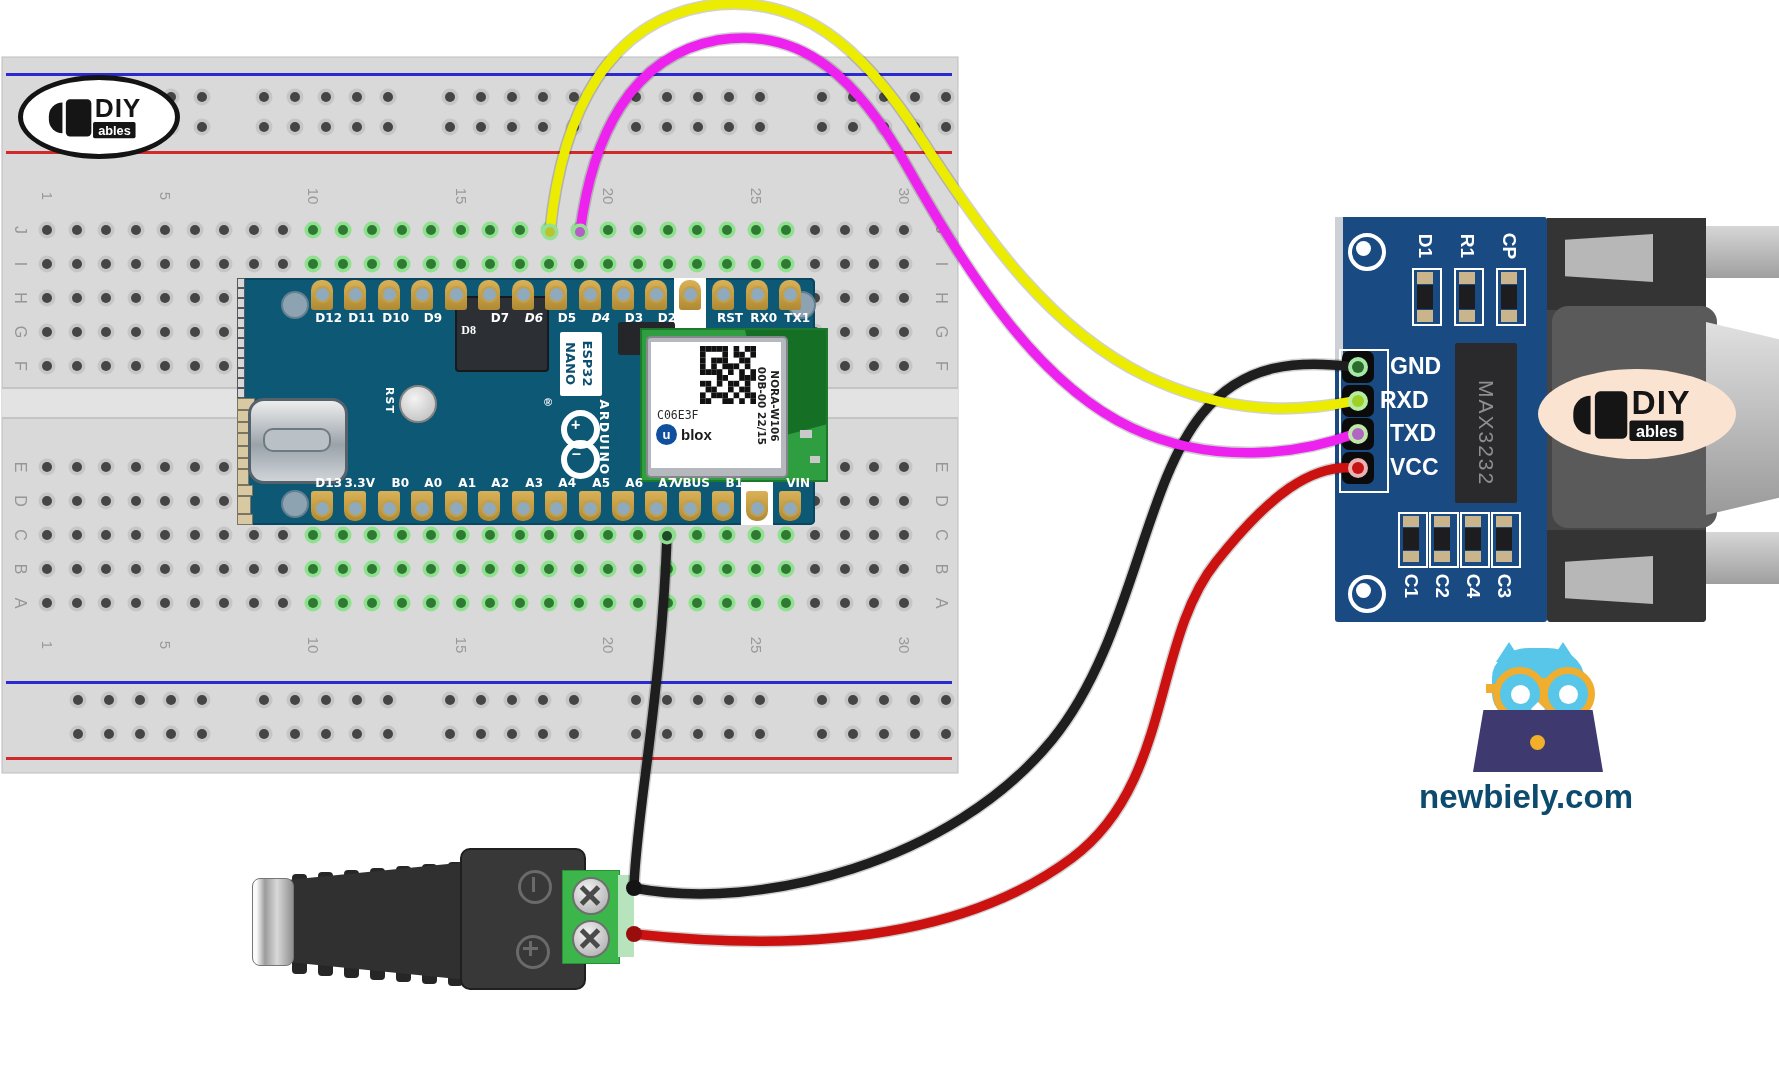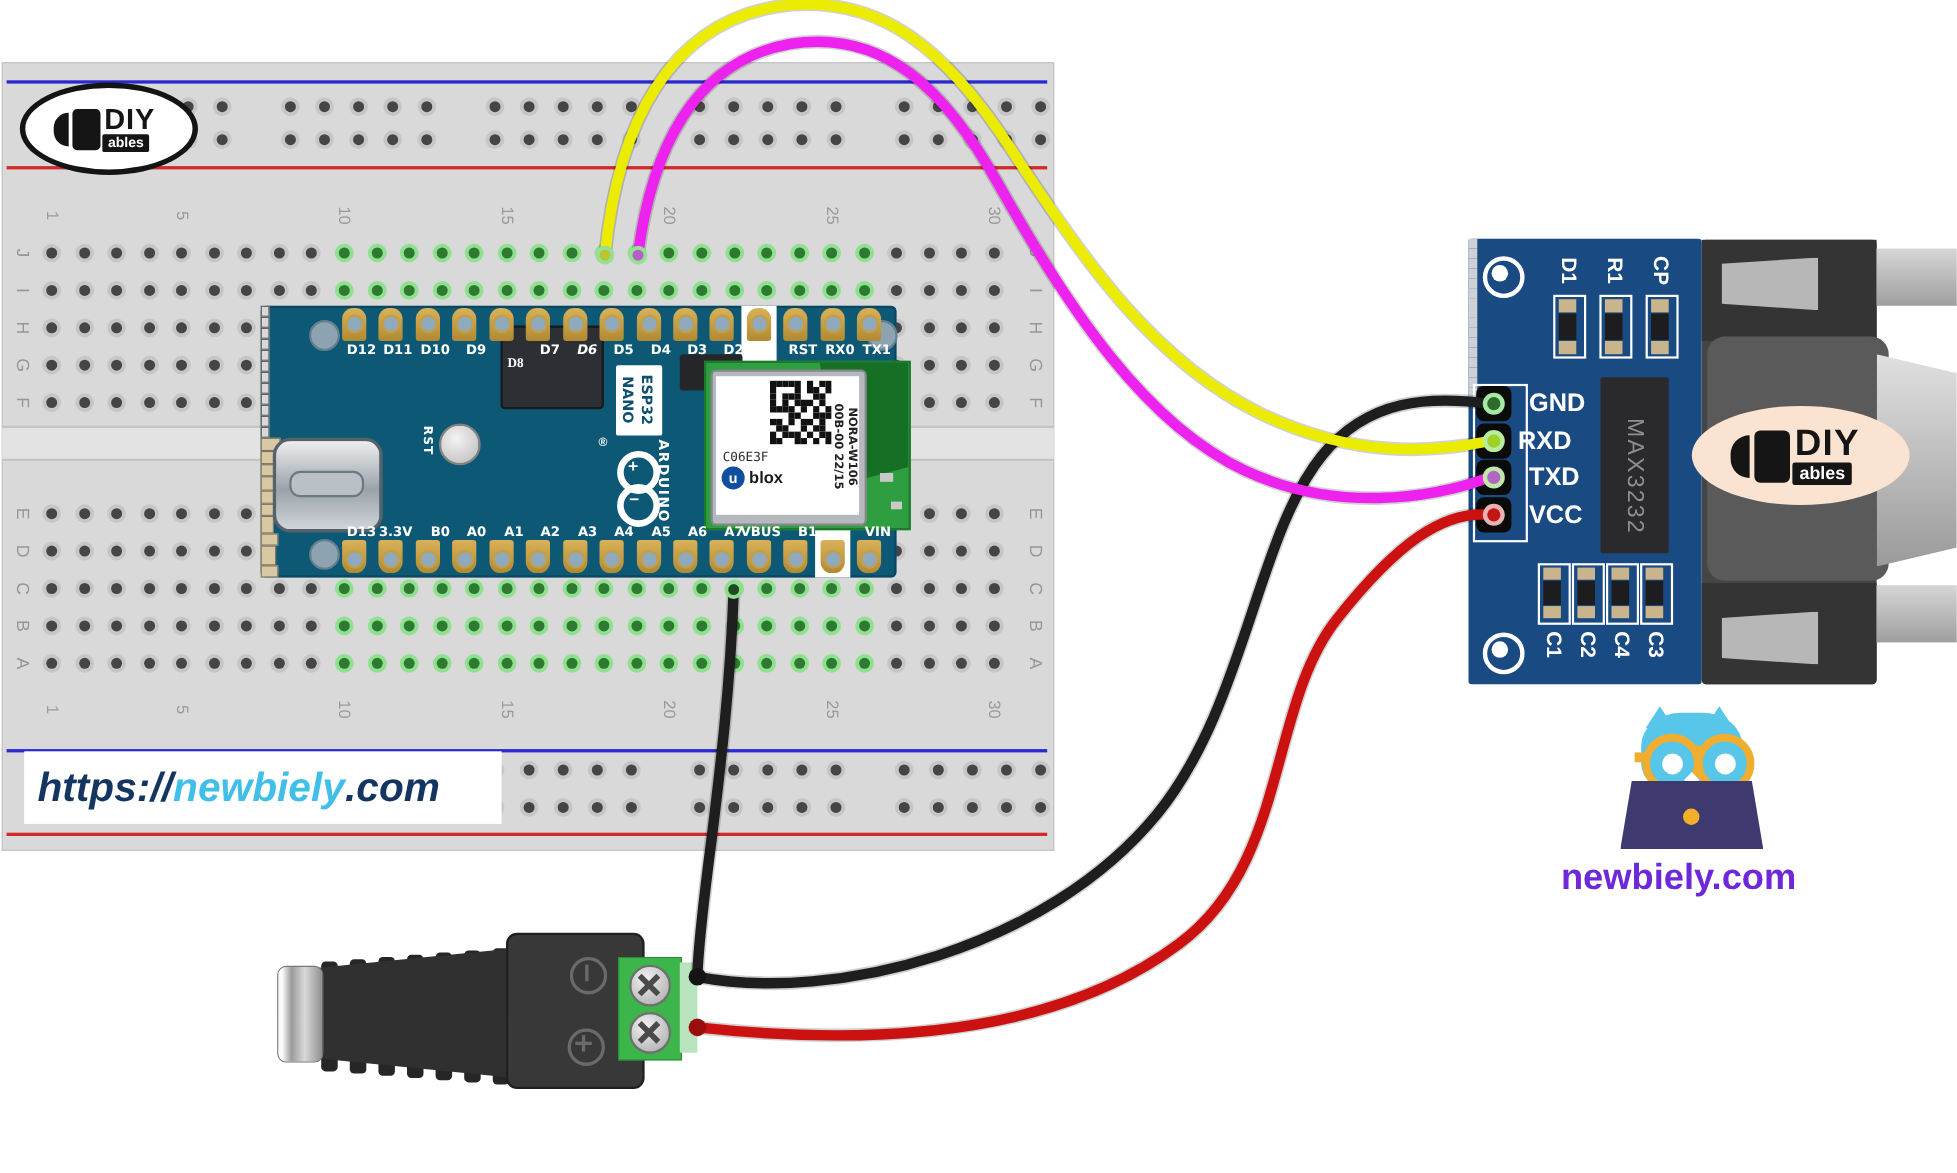--- a/index.html
+++ b/index.html
@@ -875,25 +875,20 @@
 
   <div class="logo-oval" style="left:18px;top:75px;width:152px;height:74px;background:#fff;border:5px solid #141414;">
     <div class="logo-inner" style="transform:scale(.85);">
       <div class="logo-half"></div>
       <div class="logo-block"></div>
       <div class="logo-diy">DIY</div>
       <div class="logo-ables">ables</div>
     </div>
   </div>
 
-  <div class="abs" style="left:22px;top:683px;width:434px;height:66px;background:#fff;display:flex;align-items:center;padding-left:12px;box-sizing:border-box;">
-    <span style="font:italic bold 37px 'Liberation Sans',sans-serif;color:#14355f;">https://</span>
-      <span style="font:italic bold 37px 'Liberation Sans',sans-serif;color:#41bfe8;">newbiely</span>
-      <span style="font:italic bold 37px 'Liberation Sans',sans-serif;color:#14355f;">.com</span>
-  </div>
 
   <div id="nano" class="abs" style="left:237px;top:278px;width:578px;height:247px;background:#0d5875;border-radius:5px;box-shadow:inset 0 0 0 2px #0a4660;">
 
     <div class="abs" style="left:44px;top:13px;width:24px;height:24px;border-radius:50%;background:#8ea3b2;border:2px solid #64808f;"></div>
     <div class="abs" style="left:551px;top:13px;width:24px;height:24px;border-radius:50%;background:#8ea3b2;border:2px solid #64808f;"></div>
     <div class="abs" style="left:44px;top:212px;width:24px;height:24px;border-radius:50%;background:#8ea3b2;border:2px solid #64808f;"></div>
 
     <div class="abs" style="left:437px;top:0;width:32px;height:52px;background:#fff;"></div>
     <div class="abs" style="left:504px;top:197px;width:32px;height:50px;background:#fff;"></div>
 
@@ -1053,21 +1048,21 @@
       <div style="left:542px;top:213px;height:30px;border-radius:3px 3px 10px 10px;" class="goldpin"></div>
       <div style="left:545px;top:222px;" class="pinhole"></div>
       <div style="left:65px;top:33px;" class="pinlabel">D12</div>
       <div style="left:98px;top:33px;" class="pinlabel">D11</div>
       <div style="left:132px;top:33px;" class="pinlabel">D10</div>
       <div style="left:165px;top:33px;" class="pinlabel">D9</div>
       <div style="left:199px;top:45px;font-family:Liberation Serif, serif;" class="pinlabel">D8</div>
       <div style="left:232px;top:33px;" class="pinlabel">D7</div>
       <div style="left:266px;top:33px;font-style:italic;" class="pinlabel">D6</div>
       <div style="left:299px;top:33px;" class="pinlabel">D5</div>
-      <div style="left:333px;top:33px;" class="pinlabel">D4</div>
+      <div style="left:333px;top:33px;font-style:italic;" class="pinlabel">D4</div>
       <div style="left:366px;top:33px;" class="pinlabel">D3</div>
       <div style="left:399px;top:33px;" class="pinlabel">D2</div>
       <div style="left:466px;top:33px;" class="pinlabel">RST</div>
       <div style="left:500px;top:33px;" class="pinlabel">RX0</div>
       <div style="left:533px;top:33px;" class="pinlabel">TX1</div>
       <div style="left:65px;top:198px;" class="pinlabel">D13</div>
       <div style="left:98px;top:198px;" class="pinlabel">3.3V</div>
       <div style="left:132px;top:198px;" class="pinlabel">B0</div>
       <div style="left:165px;top:198px;" class="pinlabel">A0</div>
       <div style="left:199px;top:198px;" class="pinlabel">A1</div>
@@ -1241,21 +1236,21 @@
     <div class="abs" style="left:33px;top:27px;width:40px;height:40px;border:7px solid #f0ad2e;border-radius:50%;background:#57c6e8;">
       <div class="abs" style="left:11px;top:11px;width:19px;height:19px;background:#fff;border-radius:50%;"></div>
     </div>
     <div class="abs" style="left:81px;top:27px;width:40px;height:40px;border:7px solid #f0ad2e;border-radius:50%;background:#57c6e8;">
       <div class="abs" style="left:11px;top:11px;width:19px;height:19px;background:#fff;border-radius:50%;"></div>
     </div>
     <div class="abs" style="left:73px;top:64px;width:10px;height:10px;background:#fff;transform:rotate(45deg);"></div>
     <div class="abs" style="left:13px;top:70px;width:130px;height:62px;background:#3e3a70;clip-path:polygon(8% 0,92% 0,100% 100%,0 100%);"></div>
     <div class="abs" style="left:70px;top:95px;width:15px;height:15px;background:#f2af2a;border-radius:50%;"></div>
   </div>
-  <div class="abs" style="left:1395px;top:778px;width:262px;text-align:center;font:bold 33px 'Liberation Sans',sans-serif;color:#6d28d9;">newbiely.com</div>
+  <div class="abs" style="left:1395px;top:778px;width:262px;text-align:center;font:bold 33px 'Liberation Sans',sans-serif;color:#0c4a6e;">newbiely.com</div>
 
   <svg id="wires" width="1779" height="1066" style="z-index:40;pointer-events:none;">
       <path d="M 634 888 C 760 912 952 862 1052 740 C 1132 642 1142 488 1202 414 C 1244 362 1300 360 1354 367" fill="none" stroke="rgba(0,0,0,0.18)" stroke-width="12.5" stroke-linecap="round"></path>
       <path d="M 634 888 C 760 912 952 862 1052 740 C 1132 642 1142 488 1202 414 C 1244 362 1300 360 1354 367" fill="none" stroke="#1e1e1e" stroke-width="9.5" stroke-linecap="round"></path>
       <path d="M 667 536 C 664 625 654 705 647 762 C 640 816 635 858 634 886" fill="none" stroke="rgba(0,0,0,0.18)" stroke-width="12.5" stroke-linecap="round"></path>
       <path d="M 667 536 C 664 625 654 705 647 762 C 640 816 635 858 634 886" fill="none" stroke="#1e1e1e" stroke-width="9.5" stroke-linecap="round"></path>
       <path d="M 634 934 C 800 952 962 940 1072 858 C 1172 784 1152 642 1216 562 C 1270 494 1312 464 1354 468" fill="none" stroke="rgba(0,0,0,0.18)" stroke-width="12.5" stroke-linecap="round"></path>
       <path d="M 634 934 C 800 952 962 940 1072 858 C 1172 784 1152 642 1216 562 C 1270 494 1312 464 1354 468" fill="none" stroke="#cc1111" stroke-width="9.5" stroke-linecap="round"></path>
       <path d="M 550 232 C 562 110 610 22 706 6 C 800 -8 862 46 922 140 C 988 242 1052 330 1146 376 C 1230 416 1300 412 1354 401" fill="none" stroke="rgba(0,0,0,0.18)" stroke-width="12.5" stroke-linecap="round"></path>
       <path d="M 550 232 C 562 110 610 22 706 6 C 800 -8 862 46 922 140 C 988 242 1052 330 1146 376 C 1230 416 1300 412 1354 401" fill="none" stroke="#ecec00" stroke-width="9.5" stroke-linecap="round"></path>

